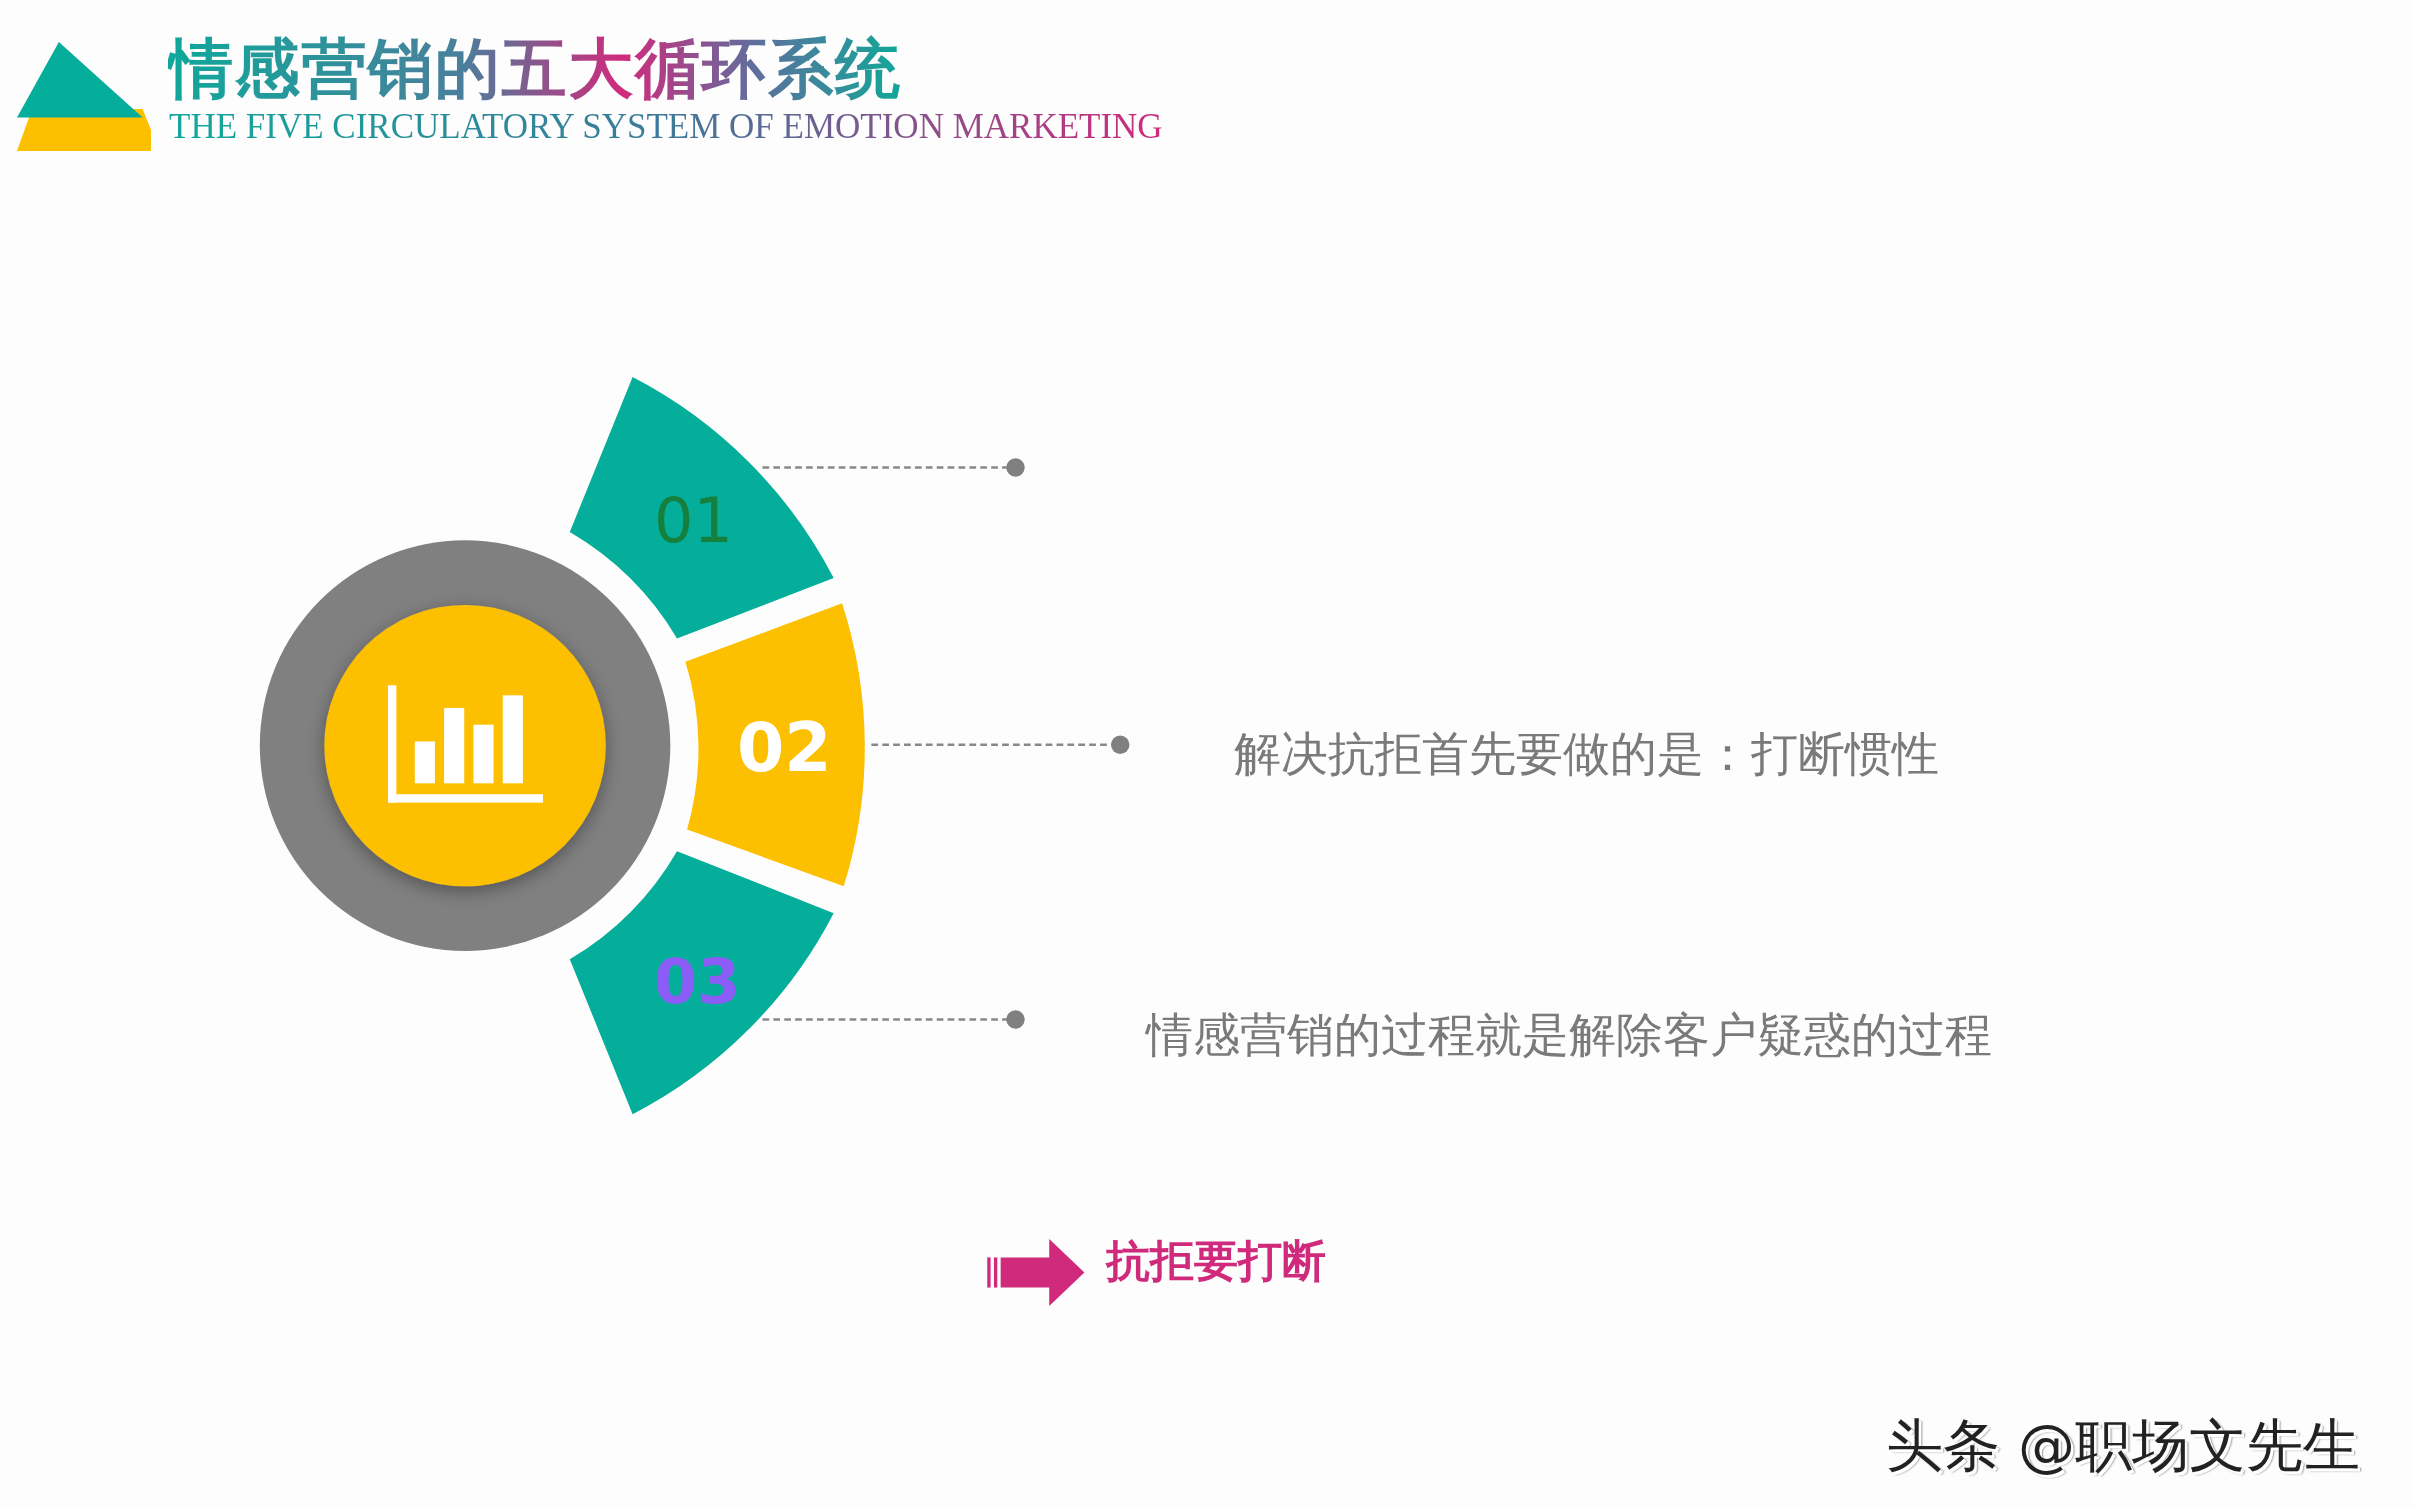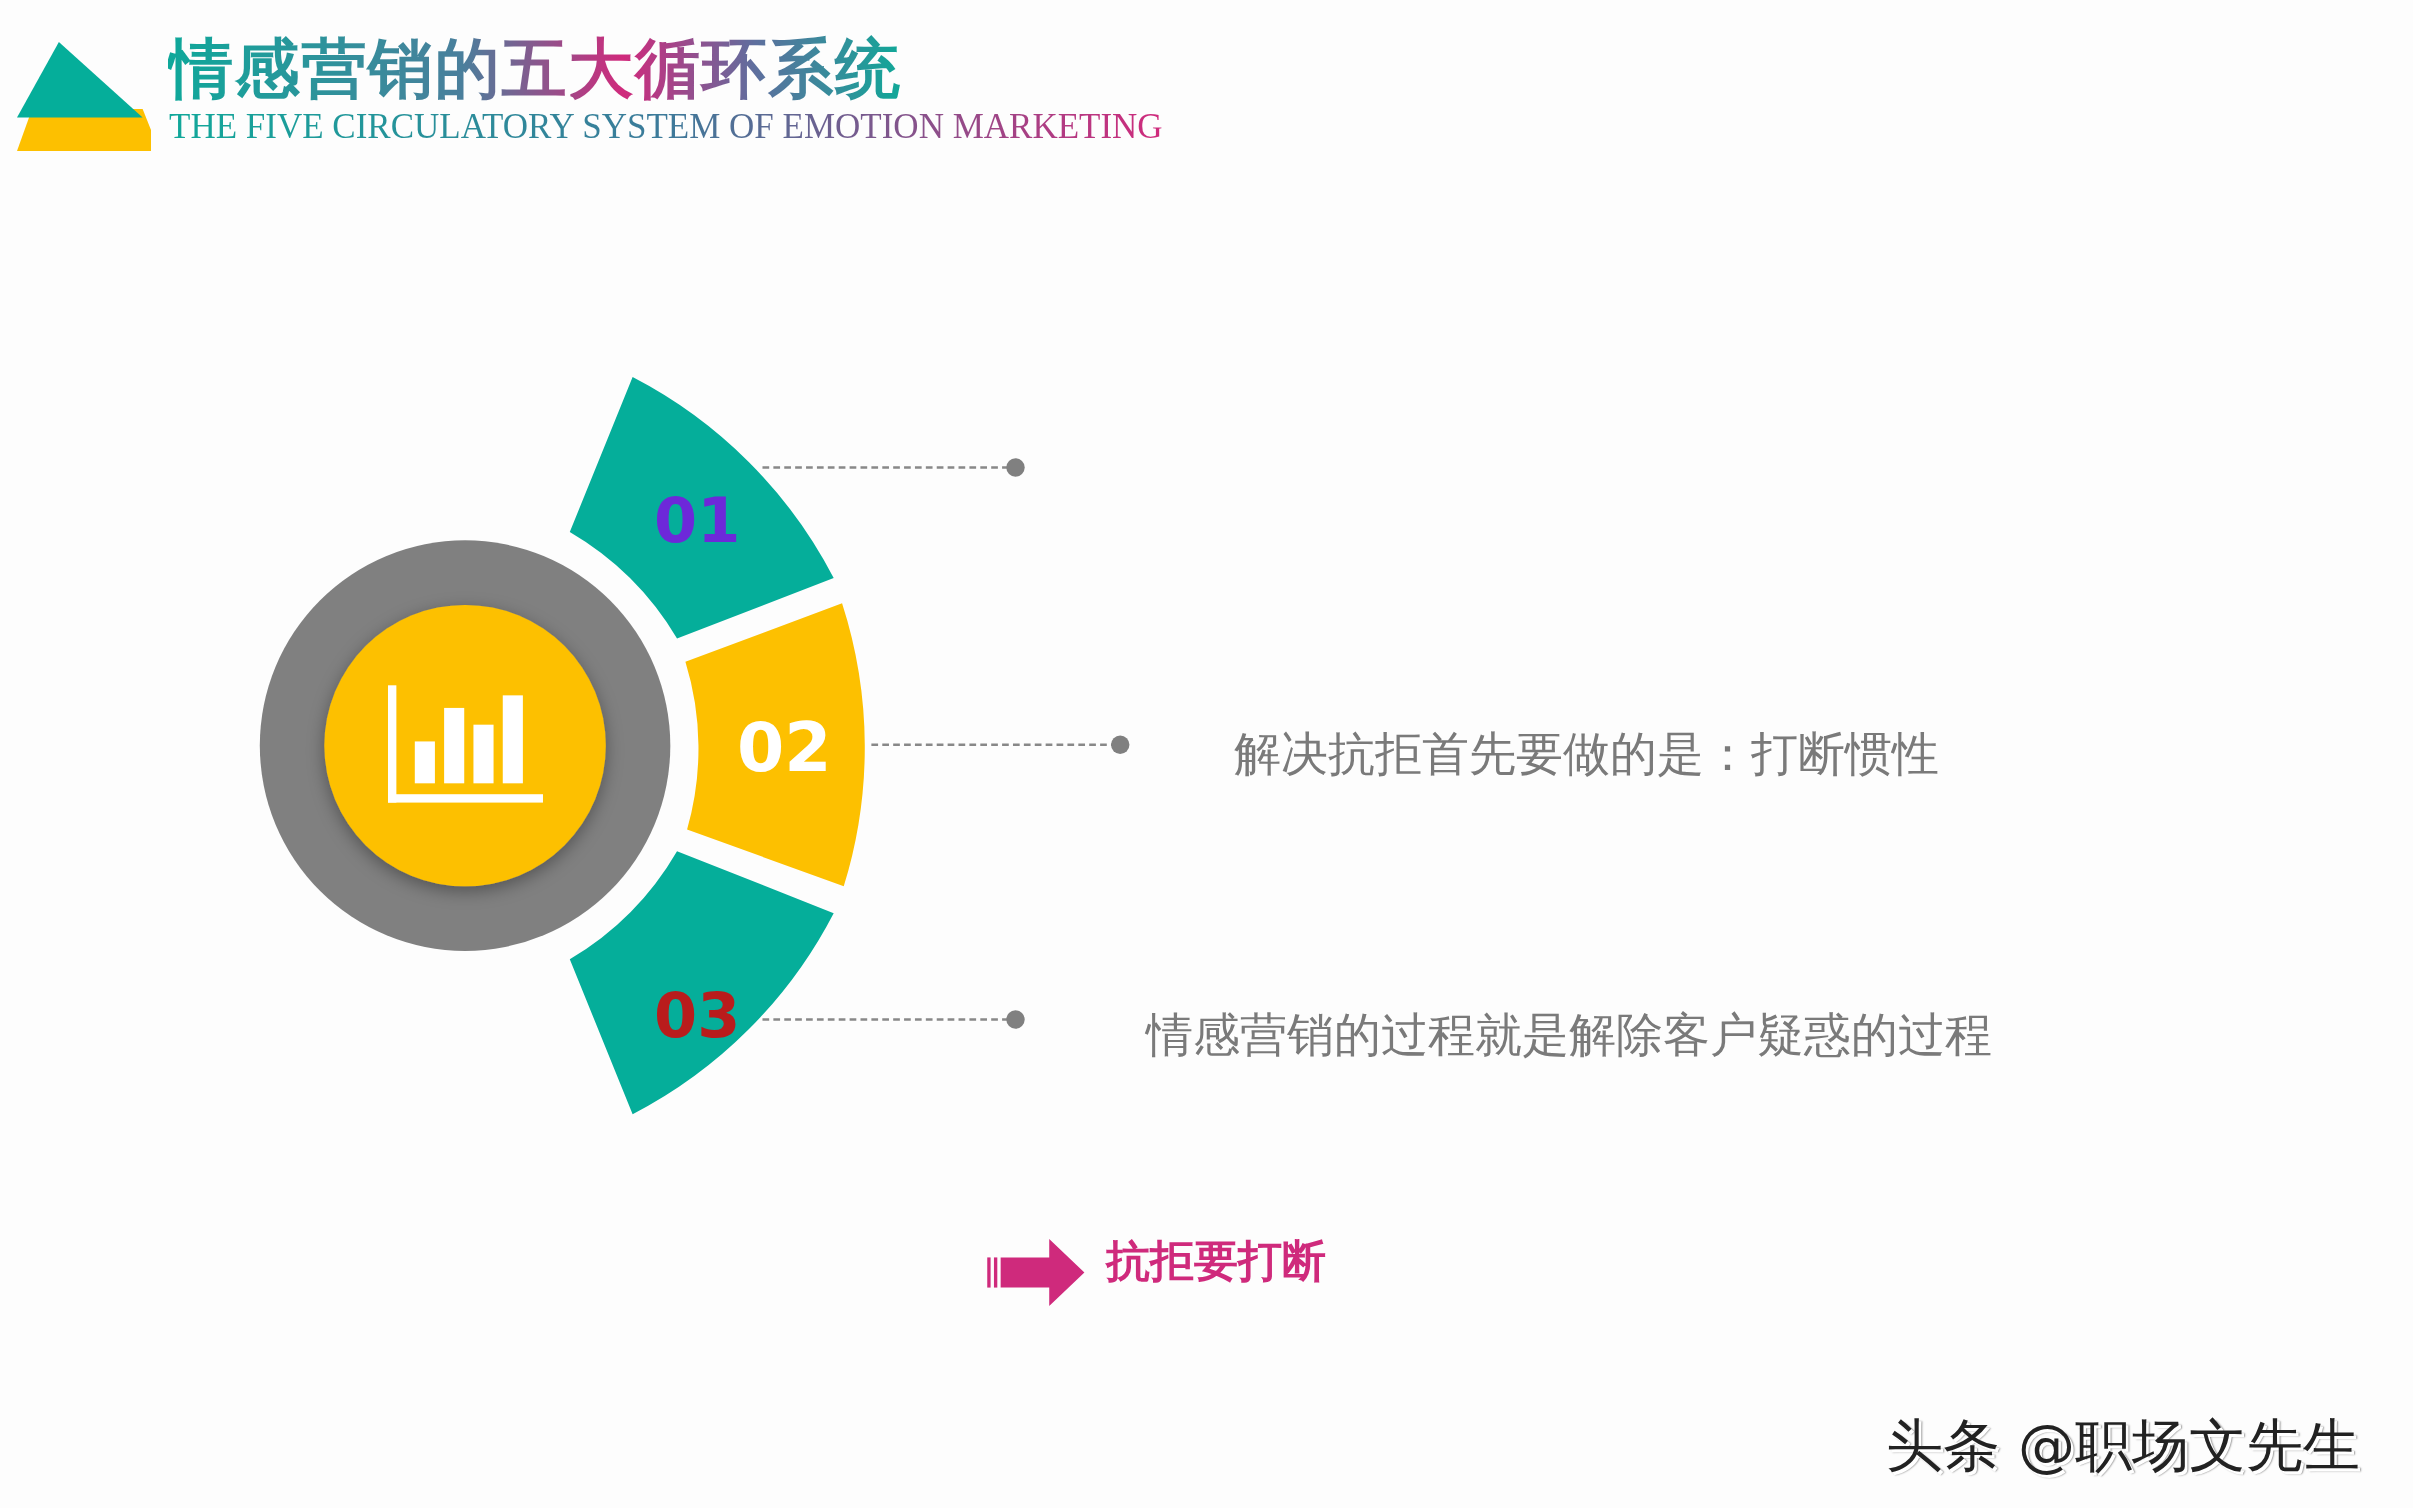--- a/index.html
+++ b/index.html
@@ -54,23 +54,23 @@
   <path d="M 995 1090 A 560 560 0 0 1 755 1330 L 680 1145 A 360 360 0 0 0 808 1016 Z" fill="#05ae9a"></path>
 
   <line x1="910" y1="558" x2="1210" y2="558" stroke="#888" stroke-width="3" stroke-dasharray="8,5"></line>
   <circle cx="1212" cy="558" r="11" fill="#808080"></circle>
   <line x1="1040" y1="889" x2="1335" y2="889" stroke="#888" stroke-width="3" stroke-dasharray="8,5"></line>
   <circle cx="1337" cy="889" r="11" fill="#808080"></circle>
   <line x1="910" y1="1217" x2="1210" y2="1217" stroke="#888" stroke-width="3" stroke-dasharray="8,5"></line>
   <circle cx="1212" cy="1217" r="11" fill="#808080"></circle>
 </svg>
 
-<div class="abs" style="left:654px;top:484px;font-size:62px;font-weight:bold;color:#6d28d9;">01</div>
+<div class="abs" style="left:654px;top:484px;font-size:62px;font-weight:normal;color:#15803d;">01</div>
 <div class="abs" style="left:737px;top:708px;font-size:68px;font-weight:bold;color:#fff;">02</div>
-<div class="abs" style="left:654px;top:945px;font-size:62px;font-weight:bold;color:#b91c1c;margin-top:34px;">03</div>
+<div class="abs" style="left:654px;top:945px;font-size:62px;font-weight:bold;color:#8b5cf6;">03</div>
 
 <div class="abs item-text" style="left:1131px;top:406px;">
 </div>
 <div class="abs item-text" style="left:1234px;top:712px;">解决抗拒首先要做的是：打断惯性</div>
 <div class="abs item-text" style="left:1146px;top:993px;">情感营销的过程就是解除客户疑惑的过程</div>
 
 <svg class="abs" style="left:987px;top:1239px" width="101" height="67" viewBox="0 0 120 80">
   <rect x="0" y="22" width="4" height="36" fill="#cf2a7c"></rect>
   <rect x="8" y="22" width="4" height="36" fill="#cf2a7c"></rect>
   <polygon points="16,22 74,22 74,0 116,40 74,80 74,58 16,58" fill="#cf2a7c"></polygon>

